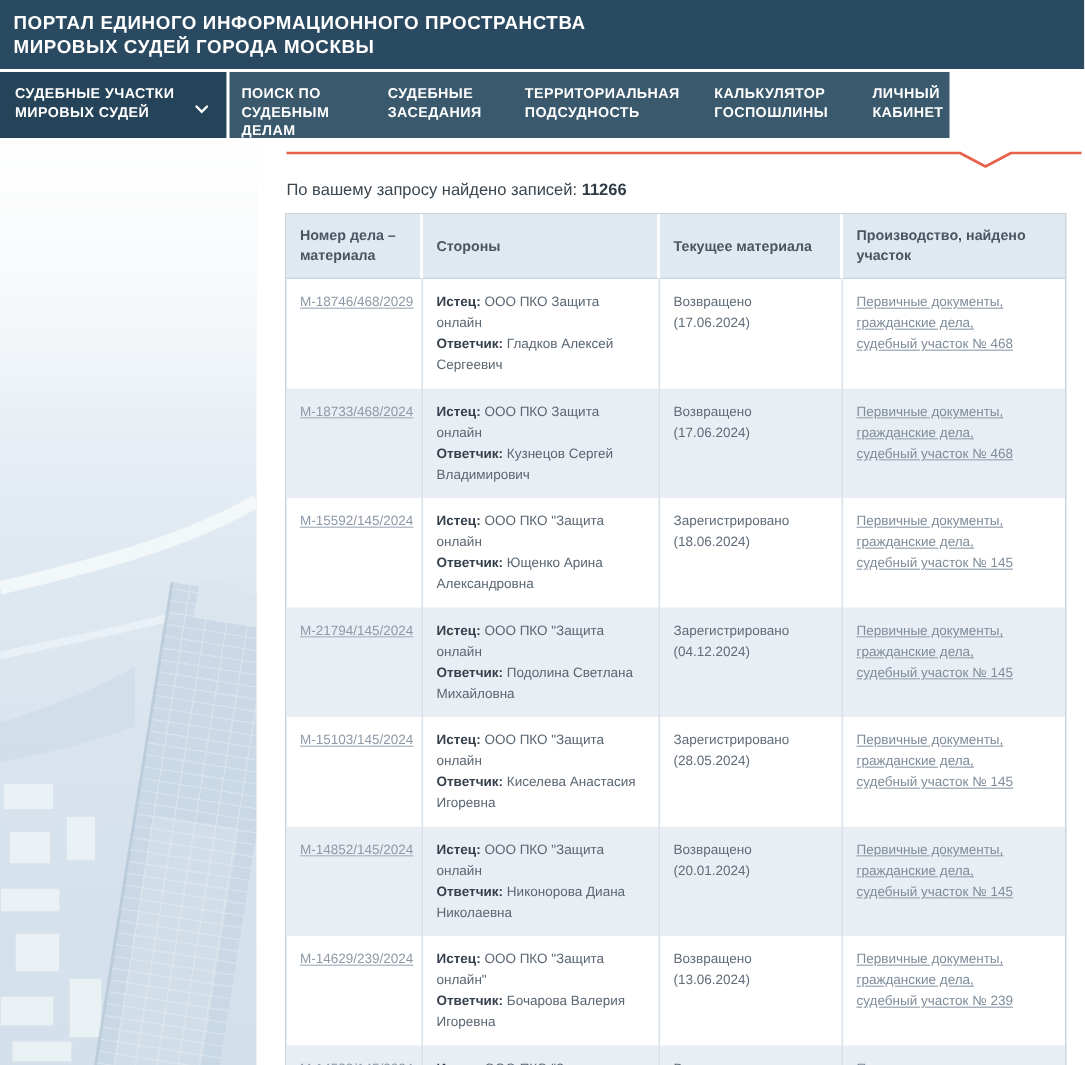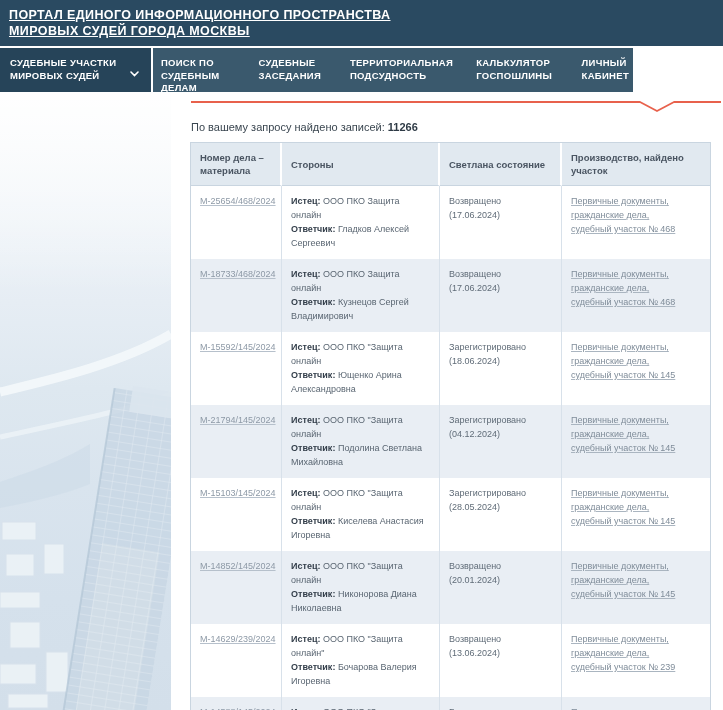--- a/index.html
+++ b/index.html
@@ -10,21 +10,20 @@
     overflow:hidden;
     position:relative;
   }
   .page { position:relative; width:723px; height:710px; overflow:hidden; background:#fff; }
 
   
   .top-bar {
     position:absolute; left:0; top:0; width:723px; height:46px;
     background:#2a4a61; color:#ffffff;
     padding:7px 10px 0 9px;
-    text-decoration:underline;
   }
   .top-bar .title-line {
     font-size:12.5px; font-weight:bold; letter-spacing:.4px;
     line-height:16px; text-transform:uppercase;
   }
 
   
   .nav {
     position:absolute; left:0; top:48px; width:633px; height:44px;
     display:flex; background:#3a596d;
@@ -173,28 +172,28 @@
     <div class="results-line">
       <span>По вашему запросу найдено записей:</span>
       <b>11266</b>
     </div>
 
     <table class="results">
       <thead>
         <tr>
           <th class="col1">Номер дела – материала</th>
           <th class="col2">Стороны</th>
-          <th class="col3">Светлана состояние</th>
+          <th class="col3">Текущее материала</th>
           <th class="col4">Производство, найдено участок</th>
         </tr>
       </thead>
       <tbody>
   <tr>
     <td class="col1">
-      <a class="case-link">М-25654/468/2024</a>
+      <a class="case-link">М-18746/468/2029</a>
     </td>
     <td class="col2">
       <span class="party-label">Истец:</span>
       <span> ООО ПКО Защита онлайн</span><br>
       <span class="party-label">Ответчик:</span>
       <span> Гладков Алексей Сергеевич</span>
     </td>
     <td class="col3">
       <span class="status-text">Возвращено (17.06.2024)</span>
     </td>

